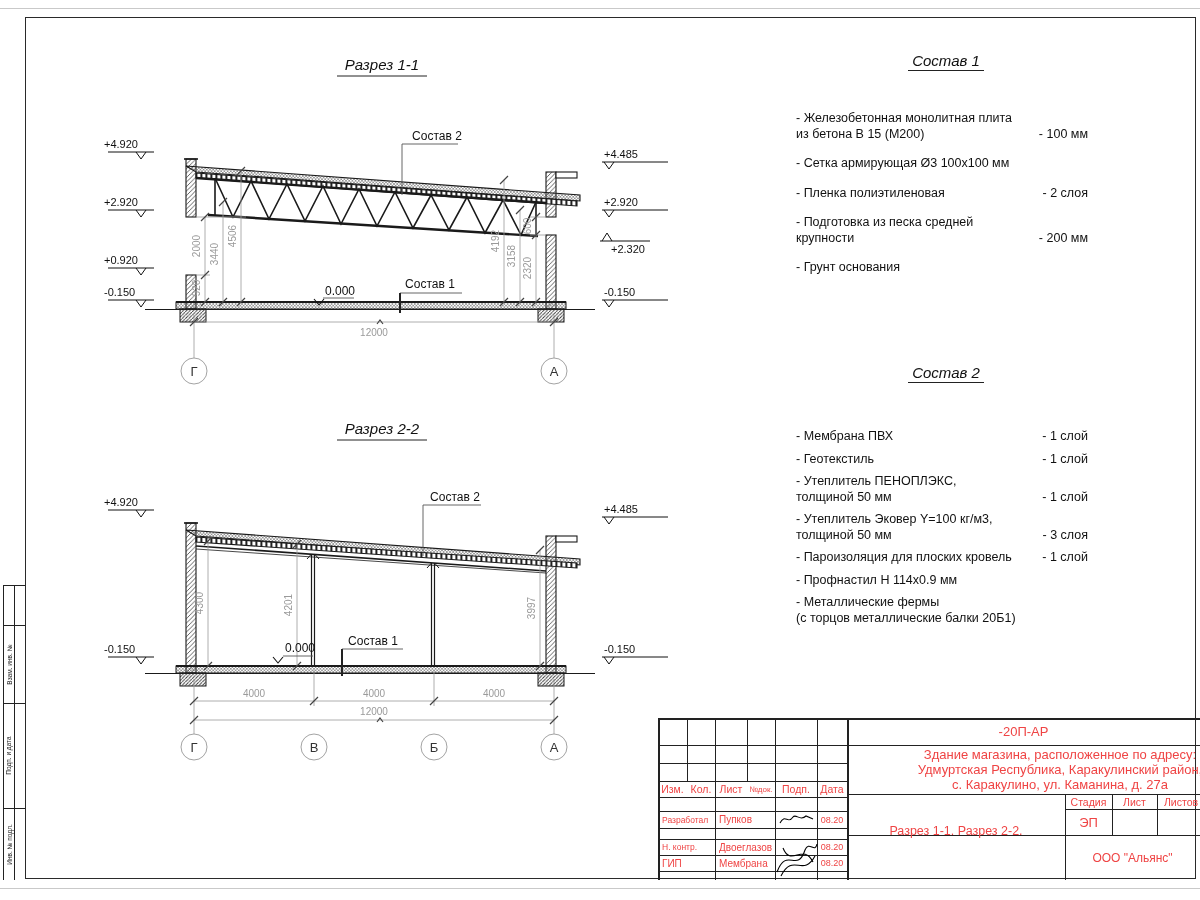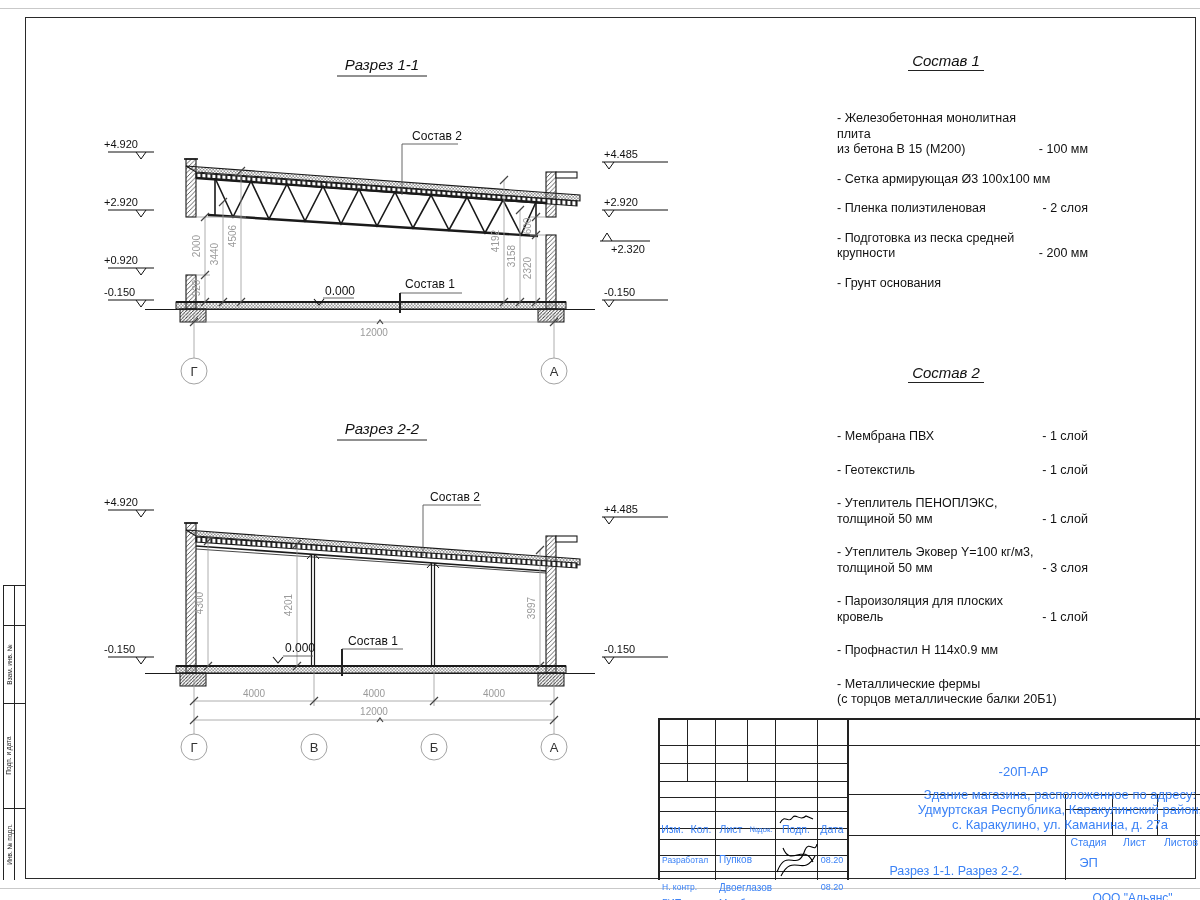--- a/index.html
+++ b/index.html
@@ -4,31 +4,31 @@
 <style>
   html,body{margin:0;padding:0;background:#e8e8e8;}
   .sheet{position:relative;width:1200px;height:900px;background:#ffffff;overflow:hidden;
          font-family:"Liberation Sans","DejaVu Sans",sans-serif;color:#111;}
   .abs{position:absolute;}
   .hline{position:absolute;background:#222;height:1px;}
   .vline{position:absolute;background:#222;width:1px;}
   .edge{position:absolute;background:#c9c9c9;height:1px;left:0;width:1200px;}
   .frame{position:absolute;border:1.6px solid #2a2a2a;left:25px;top:17px;width:1171px;height:862px;box-sizing:border-box;}
   .cell{position:absolute;display:flex;align-items:center;justify-content:center;
-        font-size:10.5px;color:#3b82f6;box-sizing:border-box;white-space:nowrap;margin-top:40px;}
+        font-size:10.5px;color:#ef4444;box-sizing:border-box;white-space:nowrap;}
   .cell.left{justify-content:flex-start;padding-left:4px;}
   .pre{white-space:pre-line;}
   .vtext{position:absolute;transform:rotate(-90deg);transform-origin:center;
          font-size:6.5px;color:#222;text-align:center;height:11px;line-height:11px;}
   .sostav-block{position:absolute;}
   .s-title{font-style:italic;font-size:15px;text-align:center;color:#111;}
   .s-title span{border-bottom:1px solid #222;padding:0 4px 1px 4px;}
   .s-items{display:flex;flex-direction:column;}
   .s-item{display:flex;justify-content:space-between;align-items:flex-end;
-          font-size:12.5px;line-height:15.5px;color:#111;margin-left:41px;}
+          font-size:12.5px;line-height:15.5px;color:#111;}
   .s-item .t{white-space:pre-line;}
   .s-item .v{white-space:nowrap;padding-left:8px;}
   svg text{font-family:"Liberation Sans","DejaVu Sans",sans-serif;}
   .dimtxt{fill:#9a9a9a;font-size:10px;}
   .marktxt{fill:#111;font-size:11px;}
   .lbltxt{fill:#111;font-size:12px;}
   .titletxt{fill:#111;font-size:15px;font-style:italic;}
   .axistxt{fill:#333;font-size:13px;}
 </style>
 </head>
@@ -264,21 +264,21 @@
         </div>
       <div class="s-item">
           <span class="t">- Грунт основания</span>
           <span class="v"></span>
         </div>
     </div>
   </div>
 
   <div class="sostav-block" style="left:796px;top:364px;width:300px">
     <div class="s-title"><span>Состав 2</span></div>
-    <div class="s-items" style="margin-top:48px;gap:18px;width:292px">
+    <div class="s-items" style="margin-top:48px;gap:7px;width:292px">
       <div class="s-item">
           <span class="t">- Мембрана ПВХ</span>
           <span class="v">- 1 слой</span>
         </div>
       <div class="s-item">
           <span class="t">- Геотекстиль</span>
           <span class="v">- 1 слой</span>
         </div>
       <div class="s-item">
           <span class="t">- Утеплитель ПЕНОПЛЭКС,

